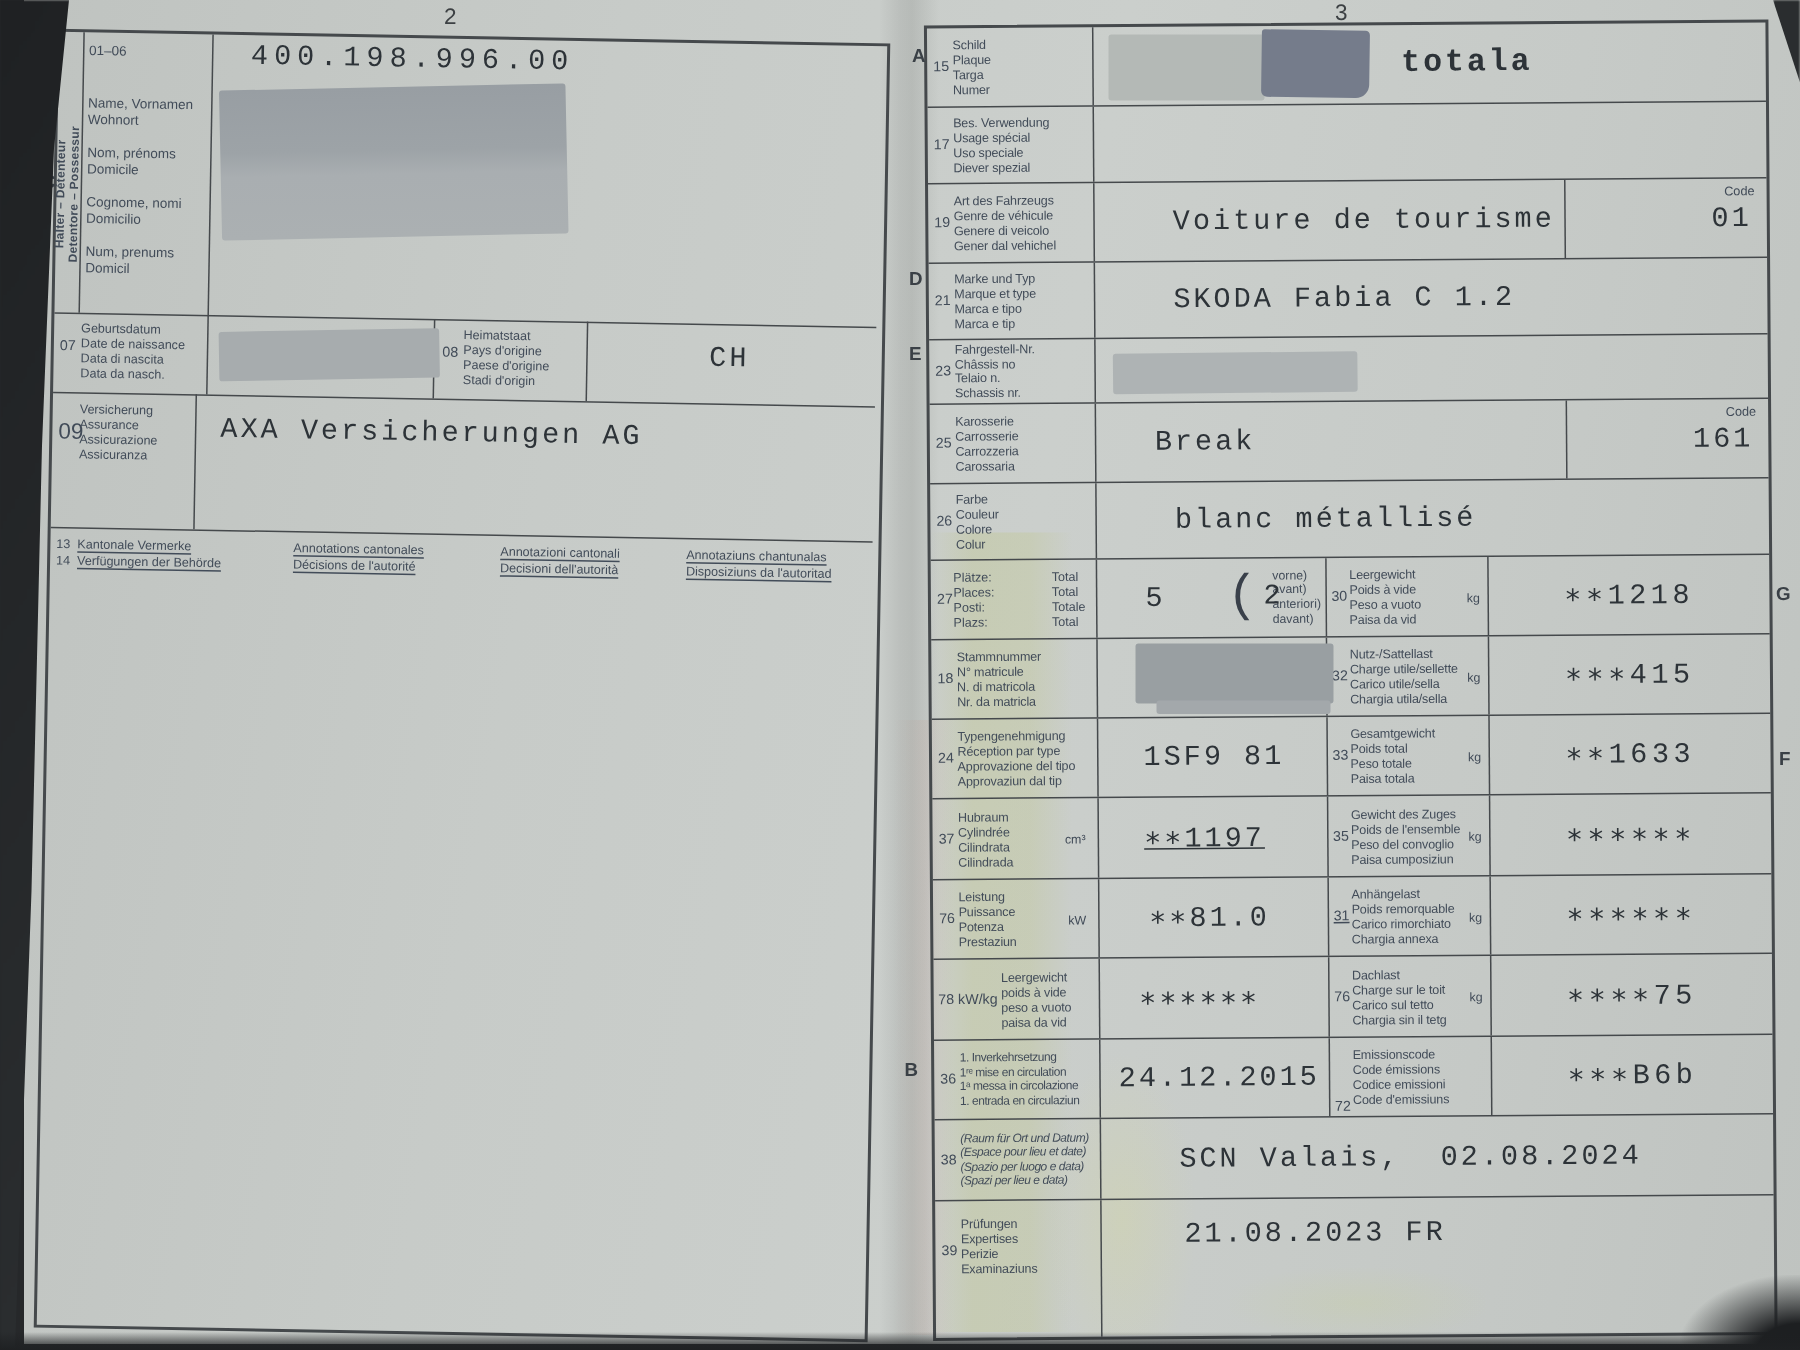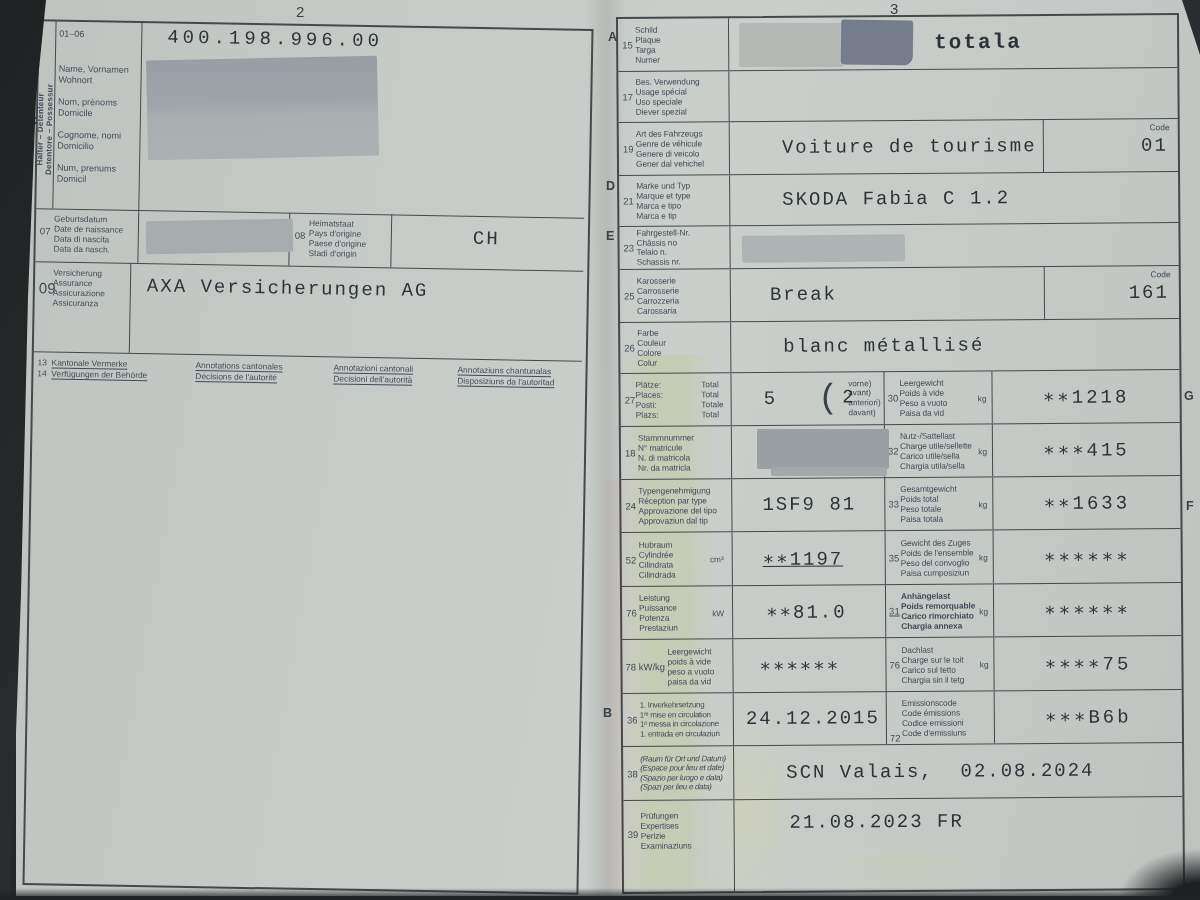--- a/index.html
+++ b/index.html
@@ -321,21 +321,21 @@
 Paisa totala</div>
         <span class="unit">kg</span>
       </div>
       <div class="cvr">
         <span class="tw">∗∗1633</span>
       </div>
     </div>
 
     <div class="row" style="height:54px;">
       <div class="c1">
-        <span class="fnum">52</span>
+        <span class="fnum">37</span>
         <div class="lbl">Hubraum
 Cylindrée
 Cilindrata
 Cilindrada</div>
         <span class="unit" style="right:8px;">cm³</span>
       </div>
       <div class="cvl">
         <span class="tw" style="left:30px;text-decoration:underline;">∗∗1197</span>
       </div>
       <div class="c3">
@@ -358,21 +358,21 @@
 Puissance
 Potenza
 Prestaziun</div>
         <span class="unit" style="right:8px;">kW</span>
       </div>
       <div class="cvl">
         <span class="tw" style="left:33px;">∗∗81.0</span>
       </div>
       <div class="c3">
         <span class="fnum" style="left:3px;text-decoration:underline;">31</span>
-        <div class="lbl" style="left:15px;font-weight:bold;">Anhängelast
+        <div class="lbl" style="left:15px;">Anhängelast
 Poids remorquable
 Carico rimorchiato
 Chargia annexa</div>
         <span class="unit">kg</span>
       </div>
       <div class="cvr">
         <span class="tw">∗∗∗∗∗∗</span>
       </div>
     </div>
 

